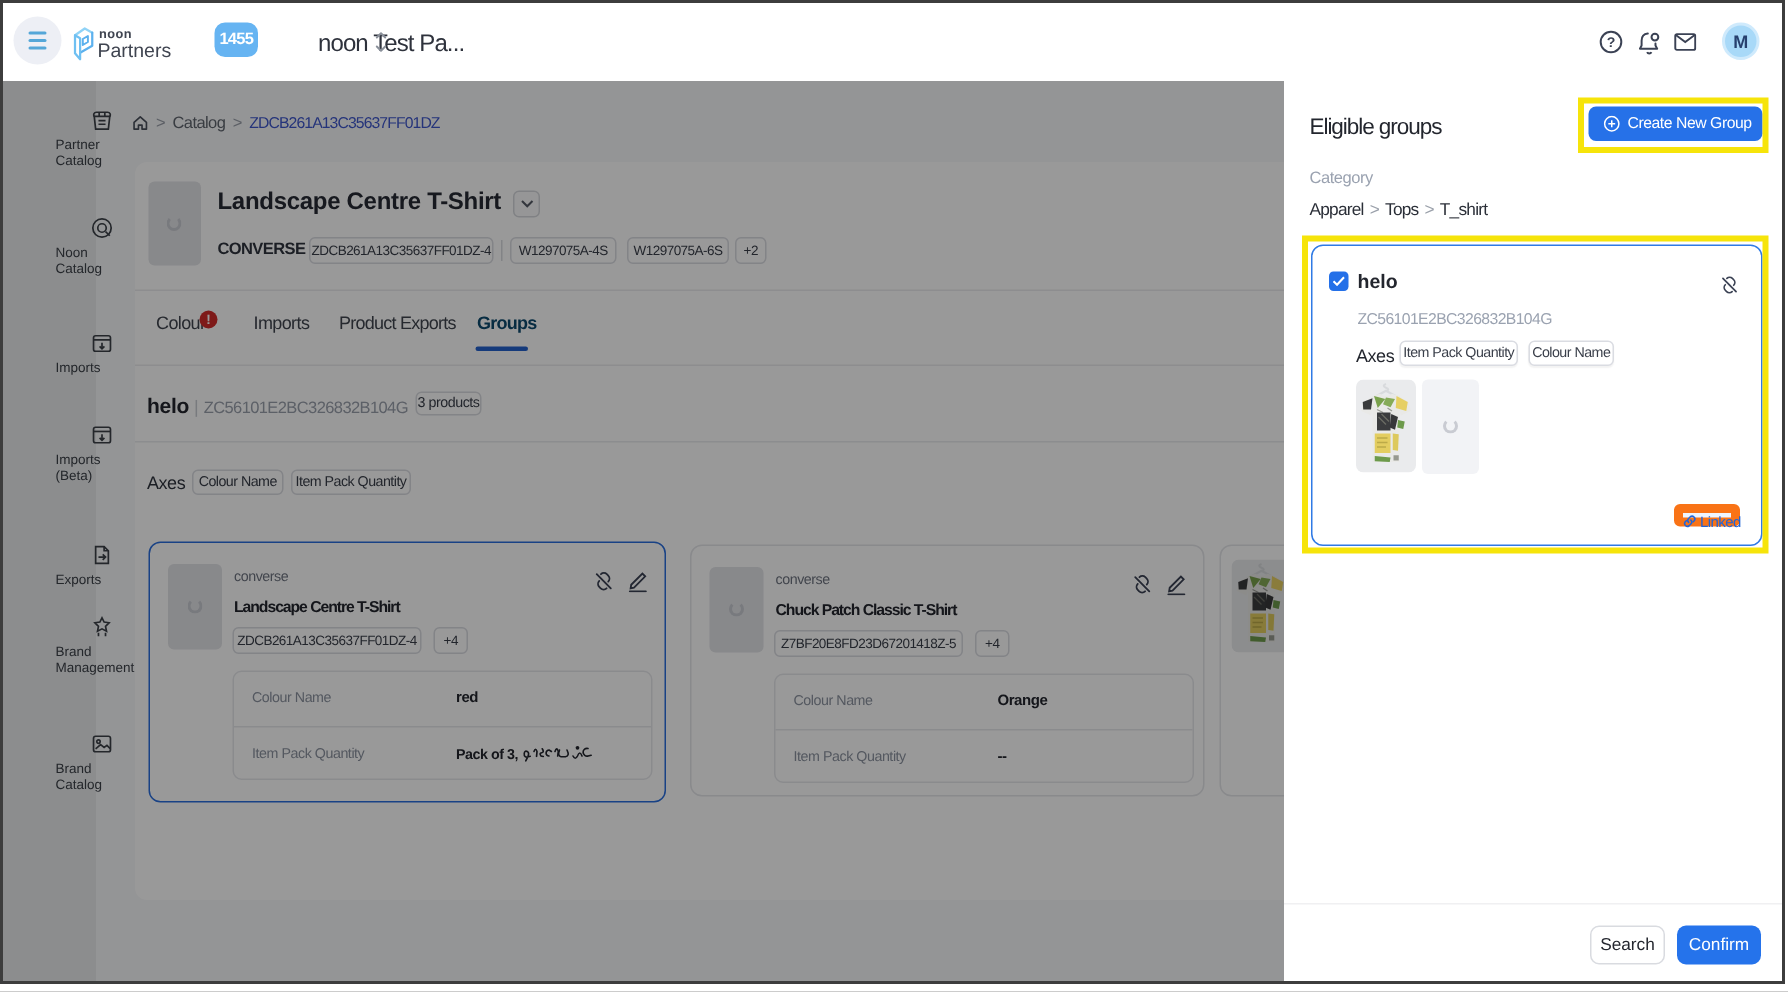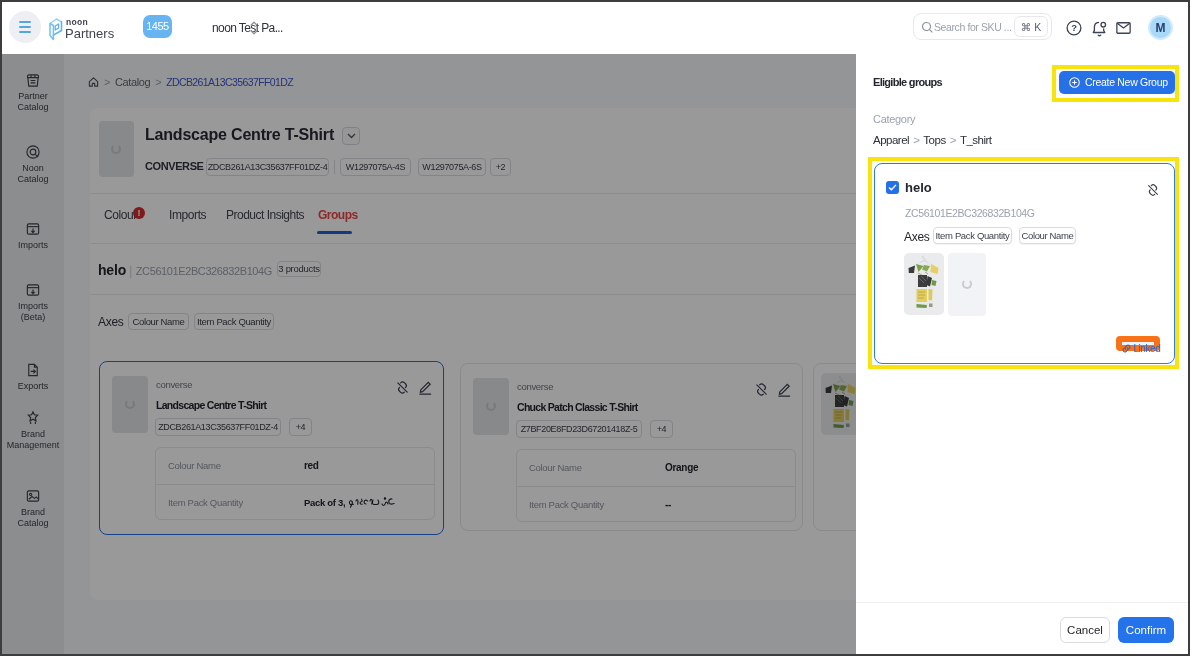--- a/index.html
+++ b/index.html
@@ -7,50 +7,50 @@
   body { font-family:"Liberation Sans", sans-serif; position:relative; background:#fff; }
   #frame { position:absolute; left:0; top:0; width:1190px; height:656px; border:2px solid #3d3d3d; background:#f7f8fa; overflow:hidden; }
   .abs { position:absolute; }
 
   
   #topbar { position:absolute; left:0; top:0; width:1188px; height:52px; background:#fff; z-index:10; }
   #hamb { position:absolute; left:7px; top:9px; width:32px; height:32px; border-radius:50%; background:#edeff5; }
   #hamb i { position:absolute; left:10px; width:12px; height:2px; background:#55a7d8; border-radius:1px; display:block; }
   #logo-text-noon { position:absolute; left:64px; top:15px; font-size:8.5px; font-weight:bold; color:#3f4450; letter-spacing:0.3px; }
   #logo-text-partners { position:absolute; left:63px; top:24px; font-size:13px; color:#3f4450; }
-  #badge1455 { position:absolute; left:141px; top:13px; width:29px; height:23px; background:#66b4f2; border-radius:7px; color:#fff; font-size:11px; font-weight:normal; text-align:center; line-height:23px; letter-spacing:-0.5px; }
-  #shopname { position:absolute; left:174px; top:19px; font-size:12px; color:#2e323c; letter-spacing:-0.6px;padding-left:36px; }
+  #badge1455 { position:absolute; left:141px; top:13px; width:29px; height:23px; background:#66b4f2; border-radius:7px; color:#fff; font-size:11px; font-weight:bold; text-align:center; line-height:23px; letter-spacing:-0.5px; }
+  #shopname { position:absolute; left:174px; top:19px; font-size:16px; color:#2e323c; letter-spacing:-0.6px;padding-left:36px; }
   #sorticon { position:absolute; left:248px; top:18px; color:#989ea8; font-size:6.5px; line-height:7px; text-align:center; }
   #searchbox { position:absolute; left:911px; top:11px; width:139px; height:27px; border:1px solid #e7e8ee; border-radius:8px; background:#fff; }
   #searchbox .ph { position:absolute; left:20px; top:7px; font-size:10.5px; color:#9aa2b0; letter-spacing:-0.4px; }
   #cmdk { position:absolute; left:100px; top:2px; width:34px; height:21px; border:1px solid #e7e8ee; border-radius:6px; font-size:10.5px; color:#5a6170; text-align:center; line-height:20px; background:#fff; }
   .tbicon { position:absolute; top:18px; color:#3b4254; }
   #avatar { position:absolute; left:1146px; top:13px; width:25px; height:25px; border-radius:50%; background:#a8d9f8; border:2px solid #cfeafc; color:#27406e; font-weight:bold; font-size:12px; text-align:center; line-height:22px; }
 
   
   #sidebar { position:absolute; left:0; top:52px; width:62px; height:600px; background:#e9ebed; z-index:1; }
-  .sbitem { position:absolute; width:62px; text-align:center; color:#3c4148; font-size:9px; line-height:11px; }
+  .sbitem { position:absolute; width:62px; color:#3c4148; font-size:9px; line-height:11px;margin-left:35px; }
   .sbitem svg { display:block; margin:0 auto 3px auto; }
 
   
   #main { position:absolute; left:60px; top:50px; width:1128px; height:602px; z-index:1; }
   #crumb { position:absolute; left:26px; top:24px; font-size:11px; color:#60666f; letter-spacing:-0.4px; }
   #crumb .code { color:#3e57cc; font-size:10.5px; letter-spacing:-0.6px; }
   #crumb .sep { color:#9aa0aa; margin:0 5px; }
   #bigcard { position:absolute; left:28px; top:56px; width:1134px; height:492px; background:#fff; border-radius:8px; }
   .imgph { background:#e3e4e8; border-radius:4px; position:absolute; }
   .spin { position:absolute; width:10px; height:10px; border:2px solid #c9cbd2; border-top-color:transparent; border-radius:50%; }
   #ptitle { position:absolute; left:55px; top:18px; font-size:16px; font-weight:bold; color:#272b35; letter-spacing:-0.2px; }
   #pdrop { position:absolute; left:252px; top:19px; width:18px; height:18px; border:1px solid #d6d8dd; border-radius:4px; background:#fbfbfc; }
   #pbrand { position:absolute; left:55px; top:52px; font-size:11px; font-weight:bold; color:#30353f; letter-spacing:-0.4px; }
   .chip { border:1px solid #dadce2; border-radius:4px; background:#fff; color:#3a3f4a; white-space:nowrap; text-align:center; overflow:hidden; }
   .achip { position:absolute; font-size:9px; letter-spacing:-0.35px; height:18px; line-height:16px; }
   #tabs { position:absolute; left:0px; top:85px; width:100%; height:51px; border-top:1px solid #ececee; border-bottom:1px solid #ececee; }
   #tabs .tab { position:absolute; top:14px; font-size:12px; color:#40454f; letter-spacing:-0.4px; }
-  #tabs .active { color:#ef4444; font-weight:bold; }
+  #tabs .active { color:#0c4a6e; font-weight:bold; }
   #inkbar { position:absolute; left:227px; top:37px; width:35px; height:3px; background:#2461ce; border-radius:2px; }
   #reddot { position:absolute; left:43px; top:13px; width:12px; height:12px; border-radius:50%; background:#d32c2a; color:#fff; font-size:9px; font-weight:bold; text-align:center; line-height:12px; }
   #helorow { position:absolute; left:8px; top:154px; font-size:12px; color:#9aa0ac; }
   #helorow b { font-size:14px; color:#23262e; letter-spacing:-0.2px; }
   #helorow .code2 { font-size:11px; letter-spacing:-0.4px; }
   #helochip { position:absolute; left:187px; top:153px; width:44px; height:16px; font-size:9.5px; line-height:14px; letter-spacing:-0.3px; }
   #helodiv { position:absolute; left:0; top:186px; width:100%; height:1px; background:#eaebee; }
   #axesrow { position:absolute; left:8px; top:207px; font-size:12px; color:#30353f; letter-spacing:-0.3px; }
   .axchip { position:absolute; font-size:9.5px; letter-spacing:-0.35px; height:17px; line-height:15px; }
   .pcard { position:absolute; background:#fff; border:1px solid #e5e6ea; border-radius:8px; }
@@ -62,21 +62,21 @@
   .ptable .row+.row { top:36px; border-top:1px solid #e7e8ec; }
   .ptable .lab { position:absolute; left:12px; top:12px; color:#8c93a0; }
   .ptable .val { position:absolute; left:148px; top:12px; color:#23262e; font-weight:bold; font-size:10px; white-space:nowrap; }
   .cicons { position:absolute; top:18px; }
 
   
   #dim { position:absolute; left:0; top:52px; width:854px; height:600px; background:rgba(0,0,0,0.40); z-index:40; }
 
   
   #drawer { position:absolute; left:854px; top:52px; width:332px; height:600px; background:#fff; z-index:50; }
-  #dtitle { position:absolute; left:17px; top:22px; font-size:11px; font-weight:bold; color:#23262e; letter-spacing:-0.7px; }
+  #dtitle { position:absolute; left:17px; top:22px; font-size:15px; font-weight:normal; color:#23262e; letter-spacing:-0.7px; }
   #createbtn { position:absolute; left:203px; top:17px; width:116px; height:23px; background:#2671e8; border-radius:5px; color:#fff; font-size:10.5px; text-align:left; line-height:23px; letter-spacing:-0.3px; }
   #dcat { position:absolute; left:17px; top:59px; font-size:11px; color:#9aa2b0; letter-spacing:-0.3px;text-align:center; }
   #dcrumb { position:absolute; left:17px; top:80px; font-size:11.5px; color:#2b2f38; letter-spacing:-0.5px; }
   #dcrumb .sep { color:#9aa0aa; margin:0 4px; }
   #dcard { position:absolute; left:18px; top:109px; width:301px; height:201px; border:1.5px solid #2f7ae5; border-radius:8px; background:#fff; }
   #dcheck { position:absolute; left:11px; top:17px; width:13px; height:13px; background:#2470e8; border-radius:3px; }
   #dhelo { position:absolute; left:30px; top:16px; font-size:13px; font-weight:bold; color:#23262e; }
   #dcode { position:absolute; left:30px; top:43px; font-size:10.5px; color:#9aa2b0; letter-spacing:-0.4px; }
   #daxes { position:absolute; left:29px; top:66px; font-size:12px; color:#23262e; letter-spacing:-0.3px; }
   .dchip { position:absolute; font-size:9.5px; letter-spacing:-0.35px; height:17px; line-height:15px; box-shadow:0 1px 1px rgba(0,0,0,0.05); }
@@ -109,28 +109,20 @@
     <div id="logo-text-noon">noon</div>
     <div id="logo-text-partners">Partners</div>
     <div id="badge1455">1455</div>
     <div id="shopname">noon Test Pa...</div>
     <div id="sorticon"><svg width="8" height="16" viewBox="0 0 8 16">
           <g fill="none" stroke="#8a909a" stroke-width="1.3" stroke-linecap="round" stroke-linejoin="round">
             <path d="M1.2 5 L4 2.2 L6.8 5"></path>
             <path d="M1.2 11 L4 13.8 L6.8 11"></path>
           </g>
         </svg></div>
-    <div id="searchbox">
-      <svg class="abs" style="left:7px;top:7px" width="13" height="13" viewBox="0 0 13 13">
-          <circle cx="5.5" cy="5.5" r="4" fill="none" stroke="#8a93a3" stroke-width="1.2"></circle>
-          <line x1="8.6" y1="8.6" x2="11.3" y2="11.3" stroke="#8a93a3" stroke-width="1.2"></line>
-        </svg>
-      <span class="ph">Search for SKU ...</span>
-      <div id="cmdk">⌘ K</div>
-    </div>
     <svg class="tbicon" style="left:1064px" width="16" height="16" viewBox="0 0 17 17">
         <circle cx="8.5" cy="8.5" r="7.3" fill="none" stroke="#3b4254" stroke-width="1.4"></circle>
         <text x="8.5" y="12" text-anchor="middle" font-size="10" font-weight="bold" fill="#3b4254" font-family="Liberation Sans">?</text>
       </svg>
     <svg class="tbicon" style="left:1089px" width="17" height="17" viewBox="0 0 18 18">
         <path d="M8 2.5 C5.2 2.8 3.6 4.8 3.6 7.5 L3.6 11 L2.4 13.2 L14.6 13.2 L13.4 11 L13.4 9.5" fill="none" stroke="#3b4254" stroke-width="1.4" stroke-linejoin="round" stroke-linecap="round"></path>
         <circle cx="13" cy="5" r="2.4" fill="none" stroke="#3b4254" stroke-width="1.4"></circle>
         <path d="M7.5 15.6 a1.6 1.6 0 0 0 3 0" fill="none" stroke="#3b4254" stroke-width="1.4"></path>
       </svg>
     <svg class="tbicon" style="left:1114px; top:20px" width="15" height="12" viewBox="0 0 16 13">
@@ -232,21 +224,21 @@
       <div id="pbrand">CONVERSE</div>
       <span class="chip achip" style="left:116px; top:50px; width:123px;">ZDCB261A13C35637FF01DZ-4</span>
       <span class="abs" style="left:244px; top:52px; width:1px; height:14px; background:#d9dbe0;"></span>
       <span class="chip achip" style="left:250px; top:50px; width:71px;">W1297075A-4S</span>
       <span class="chip achip" style="left:328px; top:50px; width:68px;">W1297075A-6S</span>
       <span class="chip achip" style="left:400px; top:50px; width:21px;">+2</span>
       <div id="tabs">
         <span class="tab" style="left:14px">Colour</span>
         <div id="reddot">!</div>
         <span class="tab" style="left:79px">Imports</span>
-        <span class="tab" style="left:136px; letter-spacing:-0.5px">Product Insights</span>
+        <span class="tab" style="left:136px; letter-spacing:-0.5px">Product Exports</span>
         <span class="tab active" style="left:228px; letter-spacing:-0.5px">Groups</span>
         <div id="inkbar"></div>
       </div>
       <div id="helorow"><b>helo</b> <span style="color:#c9ccd2">|</span> <span class="code2">ZC56101E2BC326832B104G</span></div>
       <div class="chip" id="helochip">3 products</div>
       <div id="helodiv"></div>
       <div id="axesrow">Axes</div>
       <span class="chip axchip" style="left:38px; top:205px; width:61px;">Colour Name</span>
       <span class="chip axchip" style="left:104px; top:205px; width:80px;">Item Pack Quantity</span>
 
@@ -409,20 +401,20 @@
         <svg style="vertical-align:-1px" width="9" height="9" viewBox="0 0 12 12">
             <g fill="none" stroke="#2265d6" stroke-width="1.4" stroke-linecap="round">
               <path d="M5 7 a2.5 2.5 0 0 1 0 -3.5 l1.5 -1.5 a2.5 2.5 0 0 1 3.5 3.5 l-1 1"></path>
               <path d="M7 5 a2.5 2.5 0 0 1 0 3.5 l-1.5 1.5 a2.5 2.5 0 0 1 -3.5 -3.5 l1 -1"></path>
             </g>
           </svg>
         Linked
       </div>
     </div>
     <div id="dfootline"></div>
-    <div id="cancelbtn">Cancel</div>
+    <div id="cancelbtn">Search</div>
     <div id="confirmbtn">Confirm</div>
   </div>
 
   <div class="anno" style="left:1050px; top:63px; width:127px; height:37px;"></div>
   <div class="anno" style="left:866px; top:155px; width:311px; height:212px;"></div>
 
 </div>
 
 </body></html>

